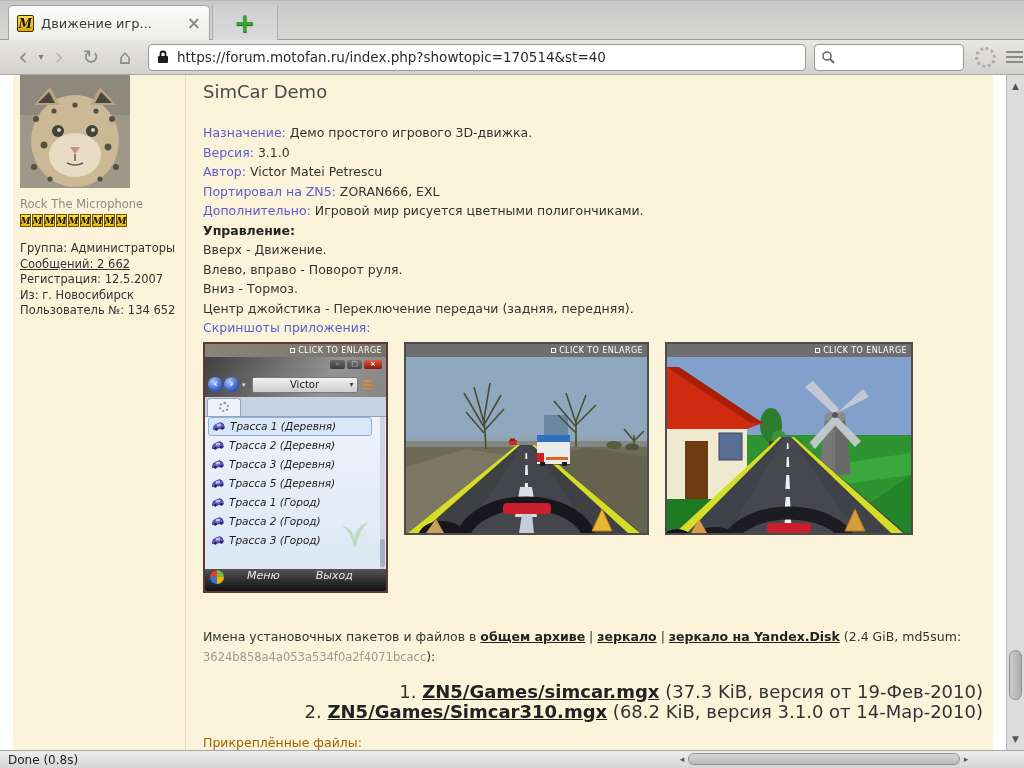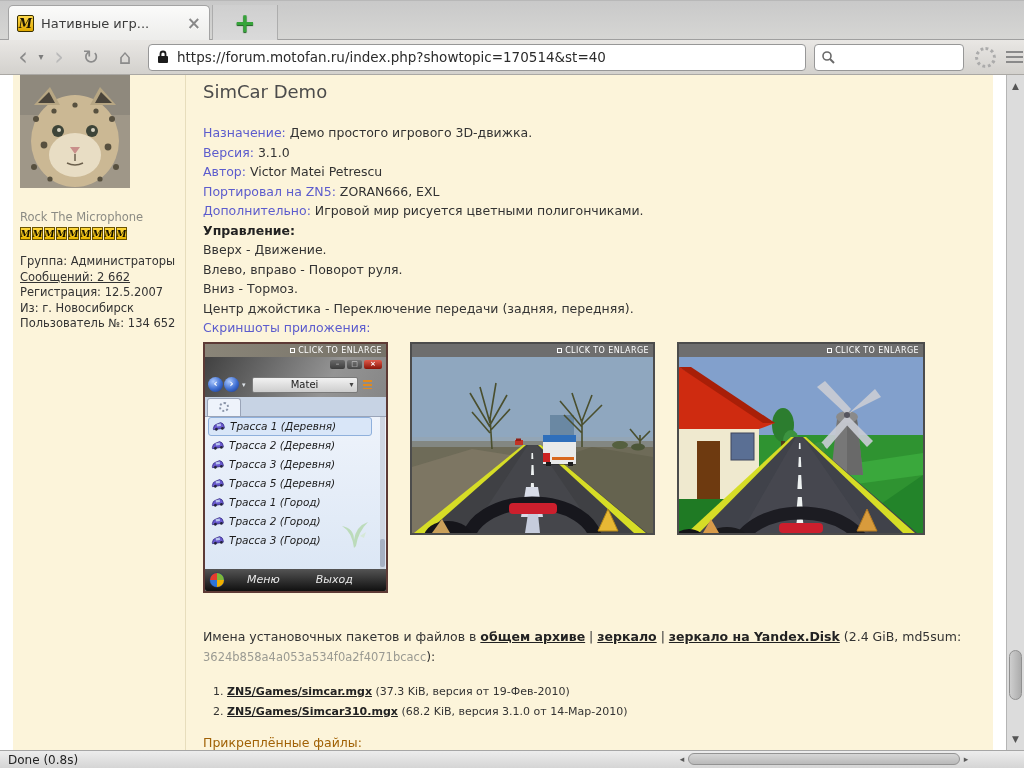--- a/index.html
+++ b/index.html
@@ -39,33 +39,33 @@
     border-radius:4px; display:flex; align-items:center; padding:0 6px; }
   .throbber { width:21px; height:21px; border:3px dotted #ababab; border-radius:50%; margin-left:11px; }
   .menulines { width:17px; height:13px; margin-left:10px;
     background:repeating-linear-gradient(#8a8a8a 0 2px, transparent 2px 5px); }
 
   
   .viewport { position:absolute; left:0; top:75px; width:1006px; height:675px; background:#fff; overflow:hidden; }
   .page { position:absolute; left:13px; top:0; width:980px; min-height:675px; background:#fcf4da; }
   .sidebar { position:absolute; left:0; top:0; width:172px; padding:0 0 0 7px; }
   .avatar { width:110px; height:113px; display:block; border:0; }
-  .uname { margin-top:22px; font-size:11.5px; color:#8b8b84; }
+  .uname { margin-top:9px; font-size:11.5px; color:#8b8b84; }
   .badges { margin-top:3px; display:flex; gap:1px; }
   .badge { width:11px; height:13px; background:linear-gradient(#ffd83d,#eab800); border:1px solid #6b5300;
     color:#141000; font-size:9px; font-weight:bold; font-style:italic; font-family:"DejaVu Serif",serif;
     display:flex; align-items:center; justify-content:center; }
   .uinfo { margin-top:14px; font-size:11.5px; color:#333; line-height:15.5px; }
   .uinfo .link { text-decoration:underline; }
   .post { margin-left:172px; border-left:1px solid #e7ddbc; padding:4px 10px 0 17px; }
   .ptitle { font-size:18px; color:#4b4b4b; margin-top:2px; }
   .fields { margin-top:21px; font-size:12.5px; line-height:19.5px; color:#333; }
   .lbl { color:#5c5ccd; }
   .bold { font-weight:bold; color:#222; }
-  .shots { margin-top:4px; display:flex; align-items:flex-start; gap:22px; }
+  .shots { margin-top:4px; display:flex; align-items:flex-start; gap:16px; }
 
   
   .shotband { position:absolute; left:0; top:0; right:0; height:13px; display:flex; align-items:center;
     justify-content:flex-end; padding-right:4px; gap:3px; color:#fff; font-size:8px; letter-spacing:.4px; }
   .bandsq { width:5px; height:5px; border:1px solid #fff; }
   .shot1 { position:relative; width:185px; height:251px; border:2px solid #5d3a35;
     background:linear-gradient(120deg,#3c3c3c,#949494 45%,#6f6f6f); }
   .shot1 .shotband { background:linear-gradient(90deg,#8a8578,#767268); }
   .shot23 { position:relative; border:2px solid #4c4c4c; background:#555; }
   .shot23 .shotband { background:#6e6e6e; }
@@ -97,29 +97,29 @@
   .ring { width:10px; height:10px; border:2px dotted #8a94a8; border-radius:50%; }
   .ph-list { position:absolute; left:0; top:73px; width:100%; height:152px;
     background:linear-gradient(180deg,#eef3fb,#dce7f5); overflow:hidden; }
   .trk { height:19px; display:flex; align-items:center; gap:5px; padding-left:6px;
     font-size:10.5px; font-style:italic; color:#1c1c1c; position:relative; z-index:2; }
   .trk.sel { background:#d9e6f8; border:1px solid #8fb0dc; border-radius:3px; margin:0 14px 0 3px; padding-left:3px; }
   .plant { position:absolute; right:14px; top:85px; opacity:.55; z-index:1; }
   .ph-scroll { position:absolute; right:1px; top:73px; width:5px; height:152px; background:#cfd6e2; }
   .ph-thumb { position:absolute; right:1px; top:195px; width:5px; height:28px; background:#a6b0c2; border-radius:2px; }
   .ph-soft { position:absolute; left:0; bottom:0; width:100%; height:22px;
-    background:linear-gradient(#545454,#101010); border-radius:0 0 2px 2px; display:flex; align-items:center; }
+    background:linear-gradient(#545454,#101010); border-radius:0 0 2px 2px; display:flex; }
   .softtxt { color:#e9e9e9; font-size:11px; font-style:italic; }
   .mlab { margin-left:22px; } .xlab { margin-left:36px; }
 
   
   .pkg { margin-top:34px; font-size:12.5px; color:#333; line-height:20px; }
   .blink { font-weight:bold; text-decoration:underline; color:#222; }
   .md5 { color:#9a9a92; font-size:11.5px; }
-  .plist { margin-top:15px; font-size:11px; color:#333; line-height:20px; padding-left:10px; }
+  .plist { margin-top:15px; font-size:18px; color:#333; line-height:20px; padding-left:10px;text-align:right; }
   .attach-head { margin-top:13px; font-size:12.5px; color:#a16207; }
   .attach-row { margin-top:3px; display:flex; align-items:center; gap:4px; font-size:12px; color:#333; }
   .gicon { width:19px; height:18px; border:1px solid #b8860b; border-radius:3px;
     background:linear-gradient(#ffd84d,#f0b400); display:flex; align-items:center; justify-content:center; }
   .ulink { text-decoration:underline; color:#2b2b2b; }
 
   
   .statusbar { position:absolute; left:0; bottom:0; width:1024px; height:18px;
     background:linear-gradient(#ededed,#d5d5d5); border-top:1px solid #a6a6a6;
     display:flex; align-items:center; font-size:12px; color:#232323; padding-left:8px; }
@@ -133,21 +133,21 @@
   .vup { top:6px; } .vdown { bottom:6px; }
   .vthumb { position:absolute; left:2px; top:575px; width:13px; height:50px; border:1px solid #8f8f8f;
     border-radius:7px; background:linear-gradient(90deg,#cecece,#acacac); }
 </style>
 </head>
 <body>
 
 <div class="tabstrip">
   <div class="tab">
     <span class="favicon">M</span>
-    <span class="tabtitle">Нативные игр...</span>
+    <span class="tabtitle">Движение игр...</span>
     <span class="tabclose">×</span>
   </div>
   <div class="newtabzone">
     <span class="plus">+</span>
   </div>
 </div>
 
 <div class="navbar">
   <span class="navicon ic-back">‹</span>
   <span class="navicon ic-caret">▾</span>
@@ -252,21 +252,21 @@
           <div class="ph-title">
             <span class="wbtn wmin">–</span>
             <span class="wbtn wmax">□</span>
             <span class="wbtn wclose">×</span>
           </div>
           <div class="ph-tools">
             <span class="bluebtn">‹</span>
             <span class="bluebtn">›</span>
             <span class="tinycaret">▾</span>
             <span class="ph-dd">
-              <span>Matei</span>
+              <span>Victor</span>
               <span class="ddc">▾</span>
             </span>
             <span class="orangebars"></span>
           </div>
           <div class="ph-tabs">
             <span class="ph-tab">
                 <span class="ring"></span>
               </span>
           </div>
           <div class="ph-list">

